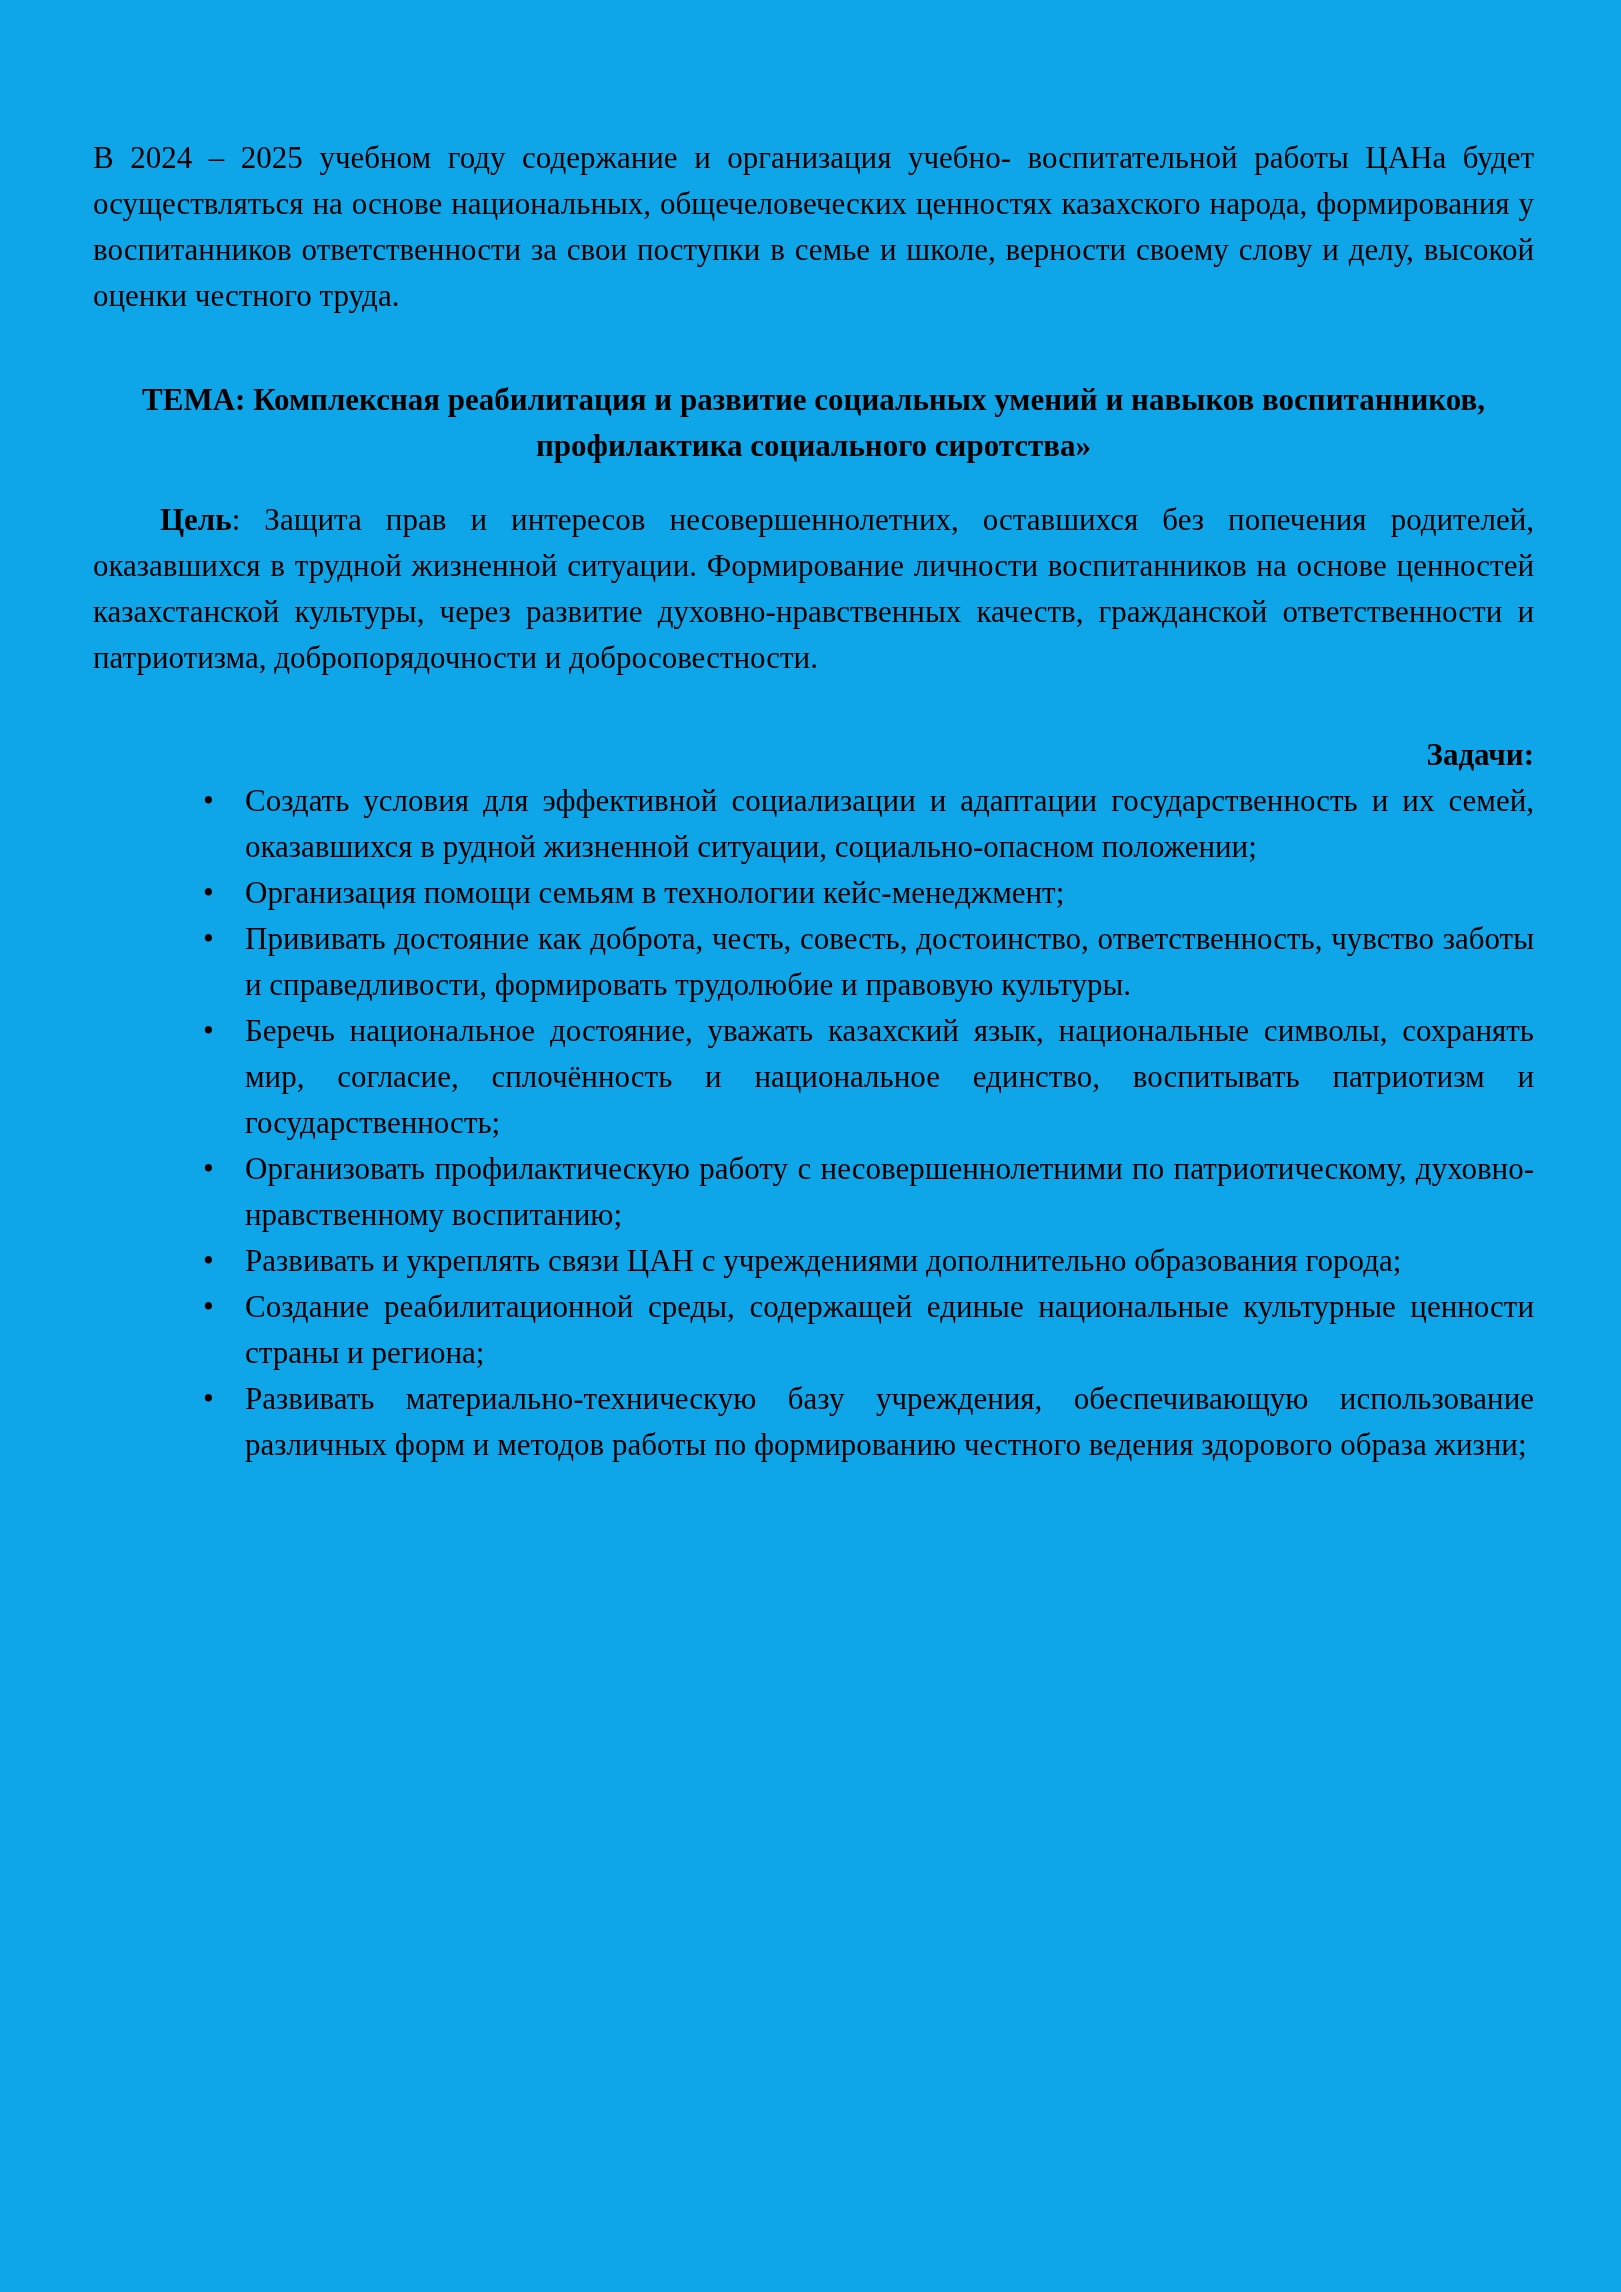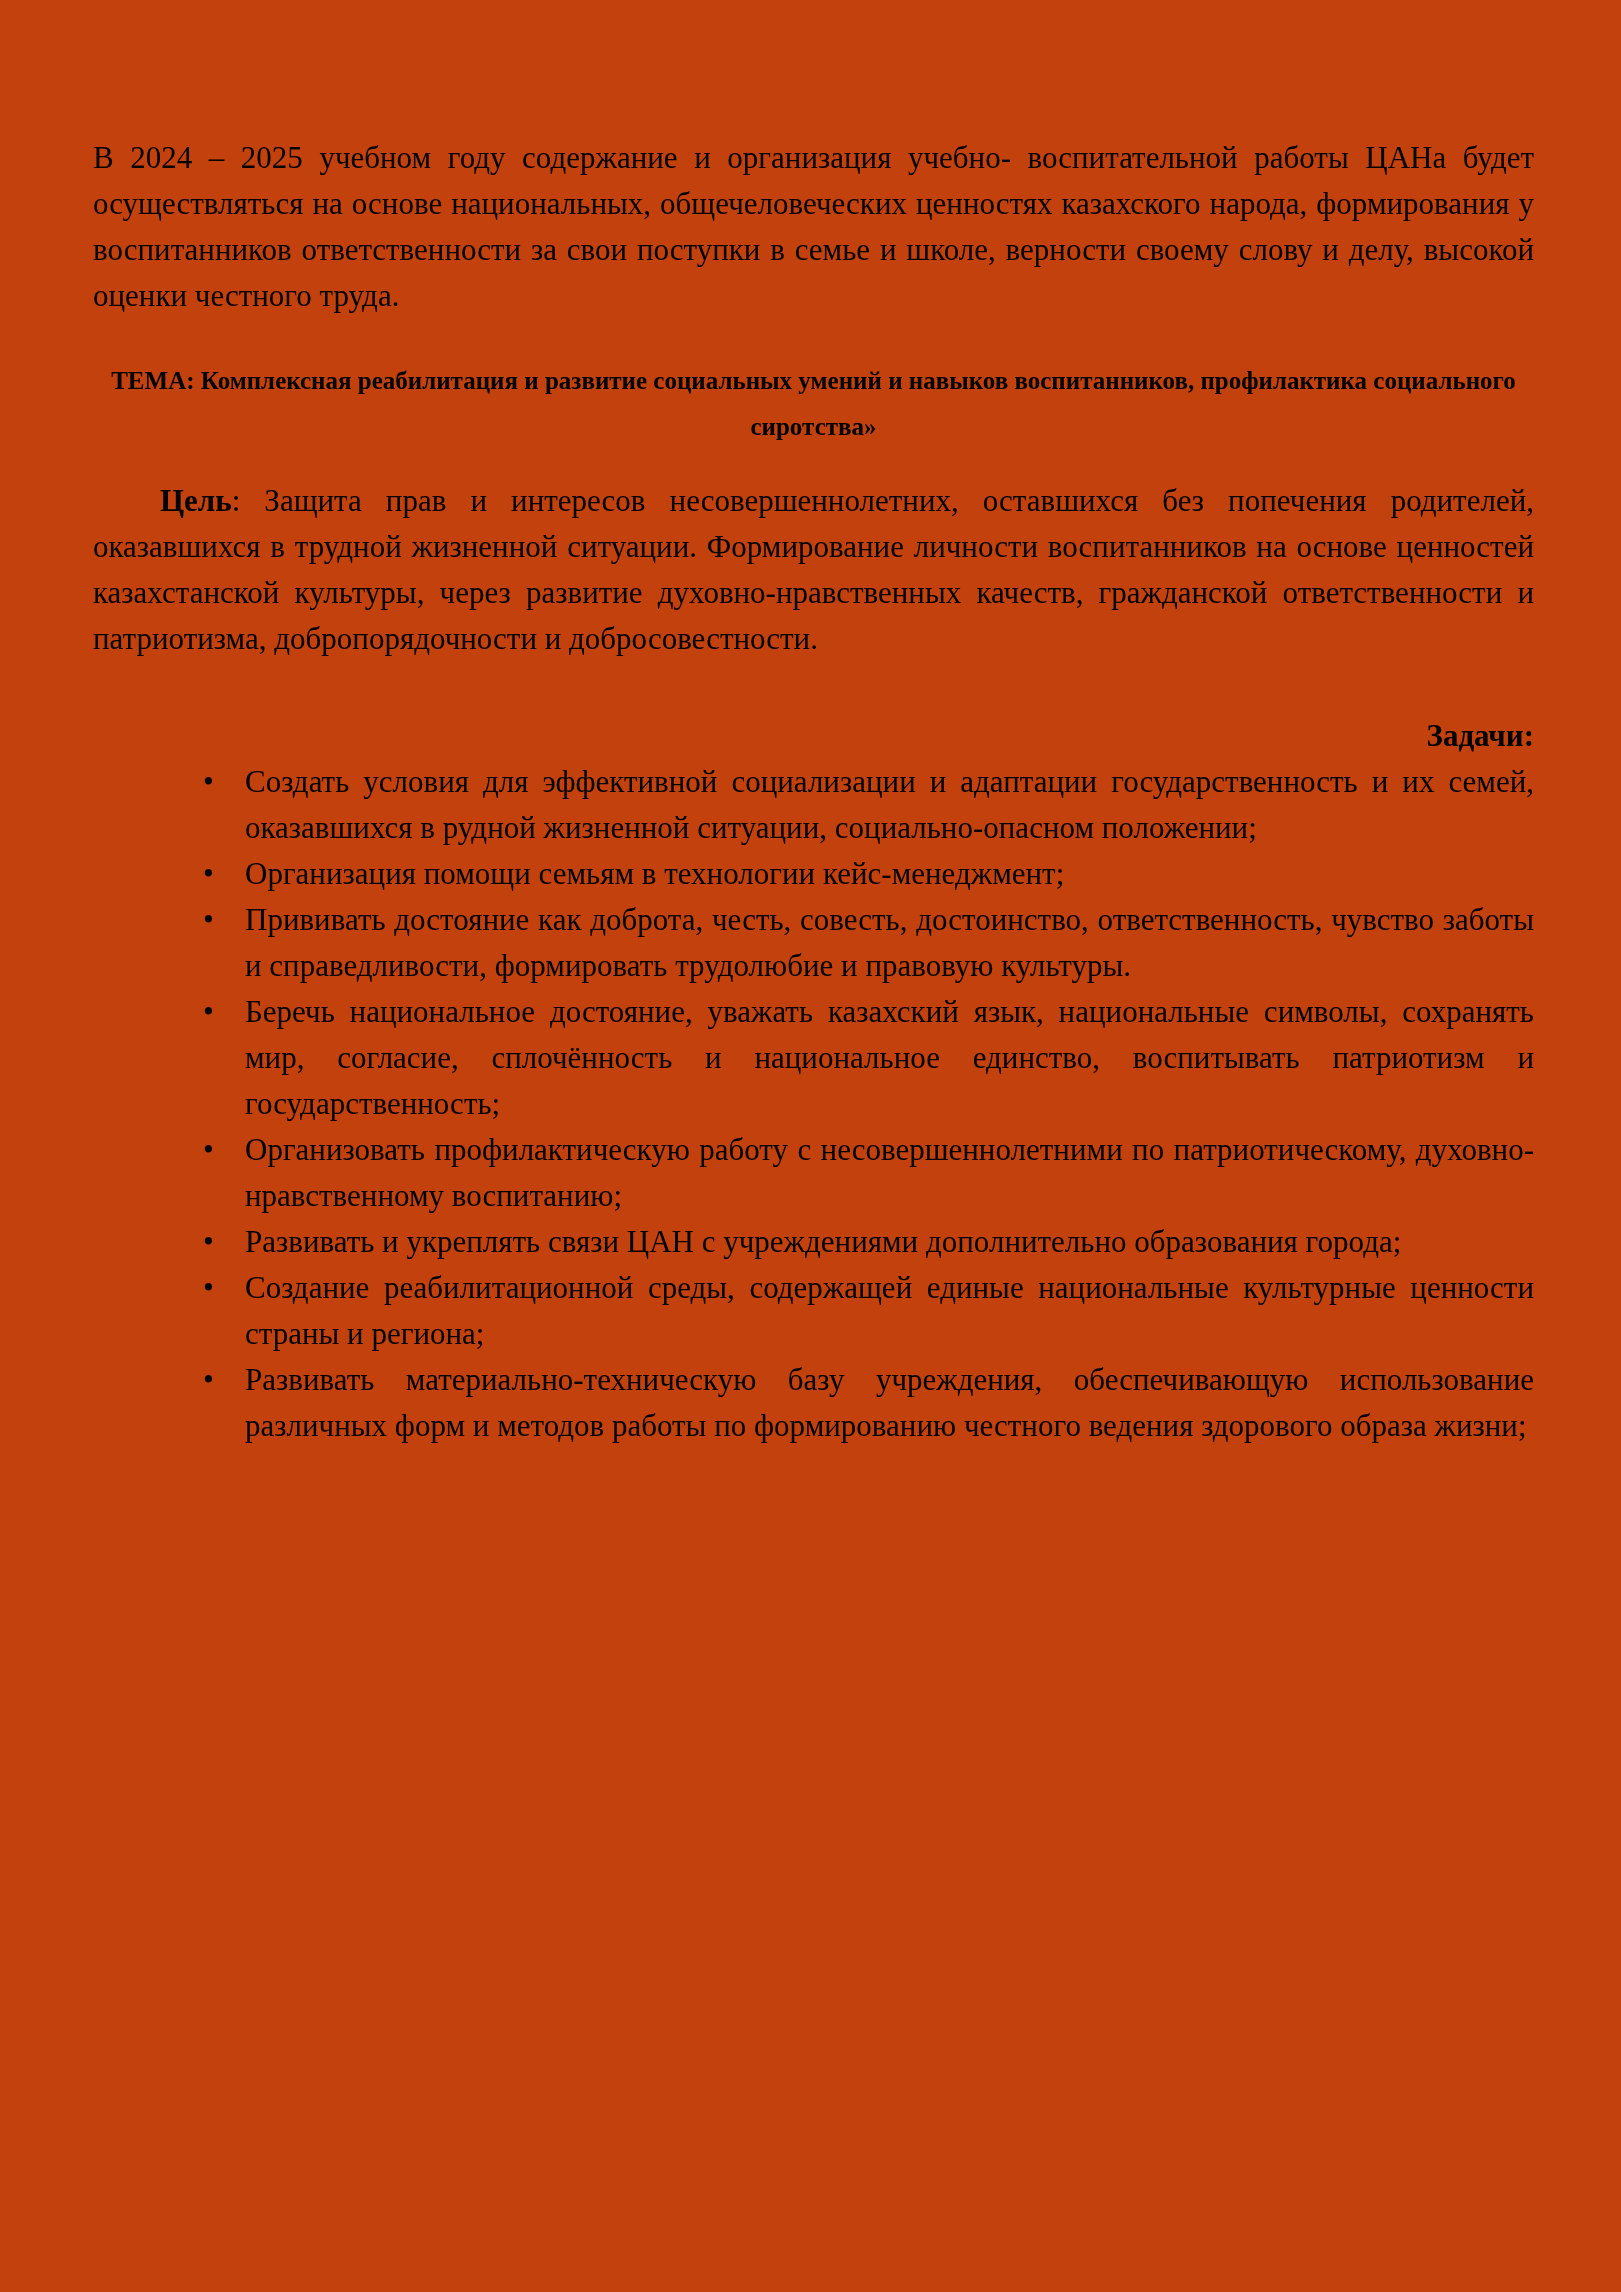--- a/index.html
+++ b/index.html
@@ -8,32 +8,32 @@
     height: 2293px;
     background: #ffffff;
     color: #000000;
     font-family: "Liberation Serif", "DejaVu Serif", serif;
   }
   .page {
     box-sizing: border-box;
     width: 1621px;
     height: 2293px;
     padding: 135px 87px 0 93px;
-    background: #c2410c;
+    background: #0ea5e9;
     overflow: hidden;
   }
   .para {
     margin: 0;
     font-size: 31px;
     line-height: 46px;
     text-align: justify;
   }
   .theme-heading {
-    margin: 39px 0 0 0;
-    font-size: 25px;
+    margin: 58px 0 0 0;
+    font-size: 31px;
     line-height: 46px;
     font-weight: bold;
     text-align: center;
   }
   .goal-para {
     margin-top: 28px;
     text-indent: 67px;
   }
   .goal-label { font-weight: bold; }
   .tasks-label {

